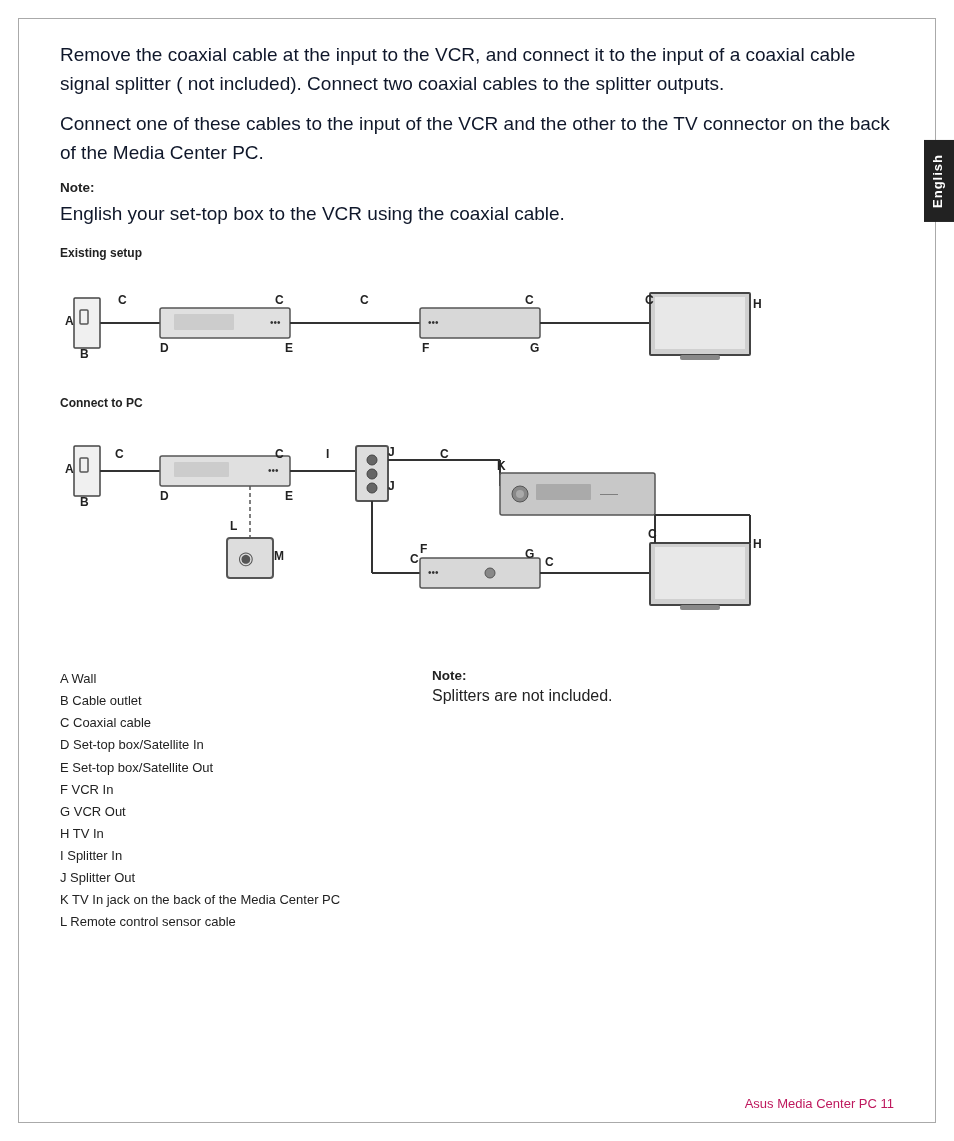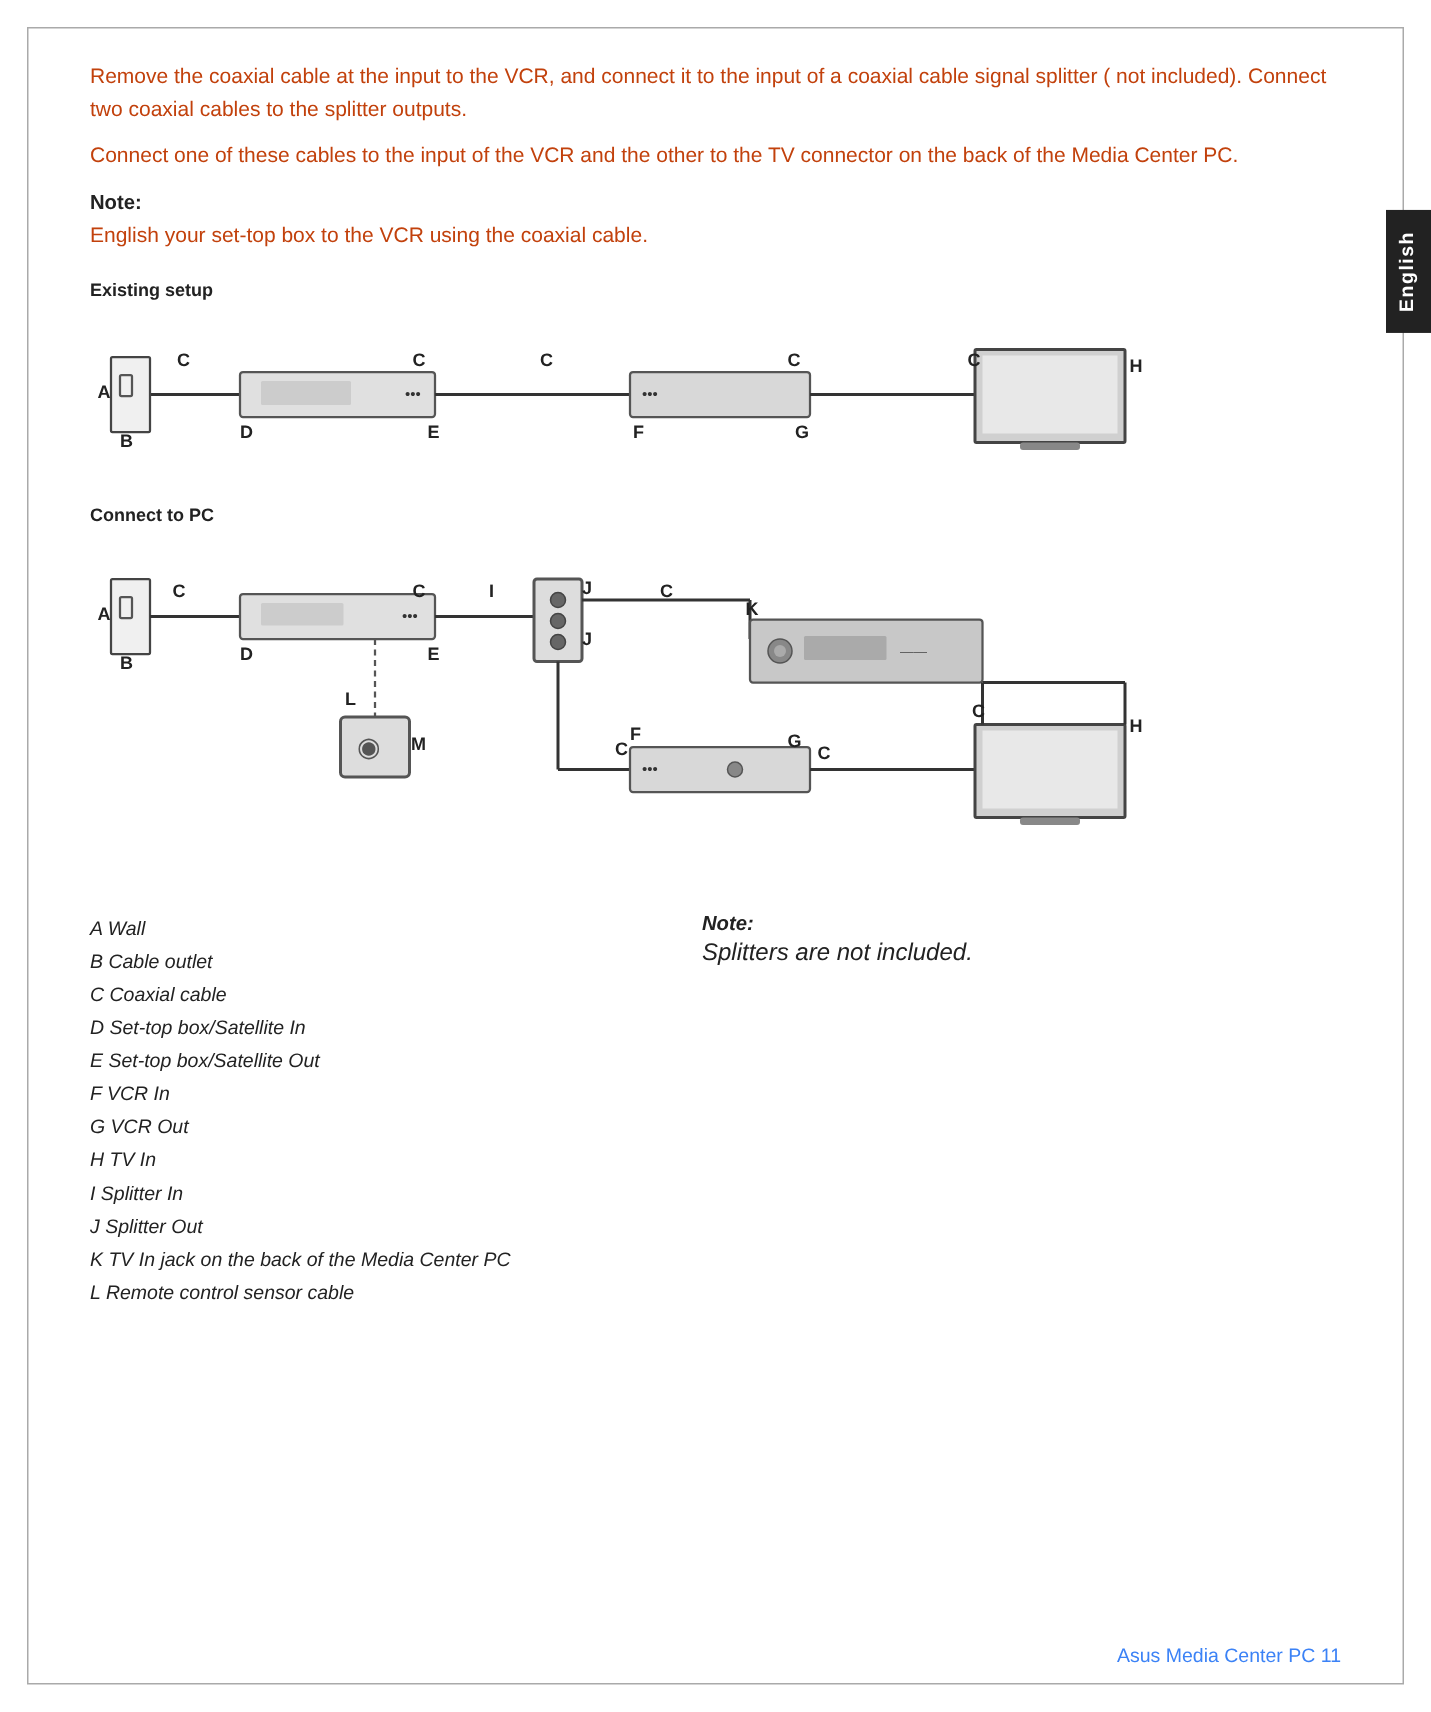--- a/index.html
+++ b/index.html
@@ -43,24 +43,24 @@
 
     .title {
       font-size: 15px;
       font-weight: bold;
       font-style: italic;
       margin-bottom: 12px;
       line-height: 1.4;
     }
 
     .body-text {
-      font-size: 14px;
+      font-size: 19px;
       line-height: 1.55;
       margin-bottom: 10px;
-      color: #c2410c;
+      color: #0f172a;
     }
 
     .note-label {
       font-weight: bold;
       font-size: 13.5px;
       margin-top: 12px;
       margin-bottom: 4px;
     }
 
     .diagram-section {
@@ -101,23 +101,22 @@
       position: absolute;
       top: 0; left: 0;
       width: 100%;
       height: 100%;
       overflow: visible;
     }
 
     
     .legend-section {
       display: flex;
-      gap: 88px;
+      gap: 52px;
       margin-top: 20px;
-      font-style: italic;
     }
     .legend-left {
       min-width: 320px;
     }
     .legend-item {
       font-size: 13px;
       line-height: 1.7;
       color: #222;
     }
     .legend-right {
@@ -131,21 +130,21 @@
     .legend-note-text {
       font-size: 16px;
     }
 
     
     .footer {
       position: absolute;
       bottom: 30px;
       right: 60px;
       font-size: 13px;
-      color: #3b82f6;
+      color: #be185d;
     }
   </style>
 </head>
 <body>
 
 <div class="page-border"></div>
 
 <div class="lang-tab">English</div>
 
 <div class="content">

